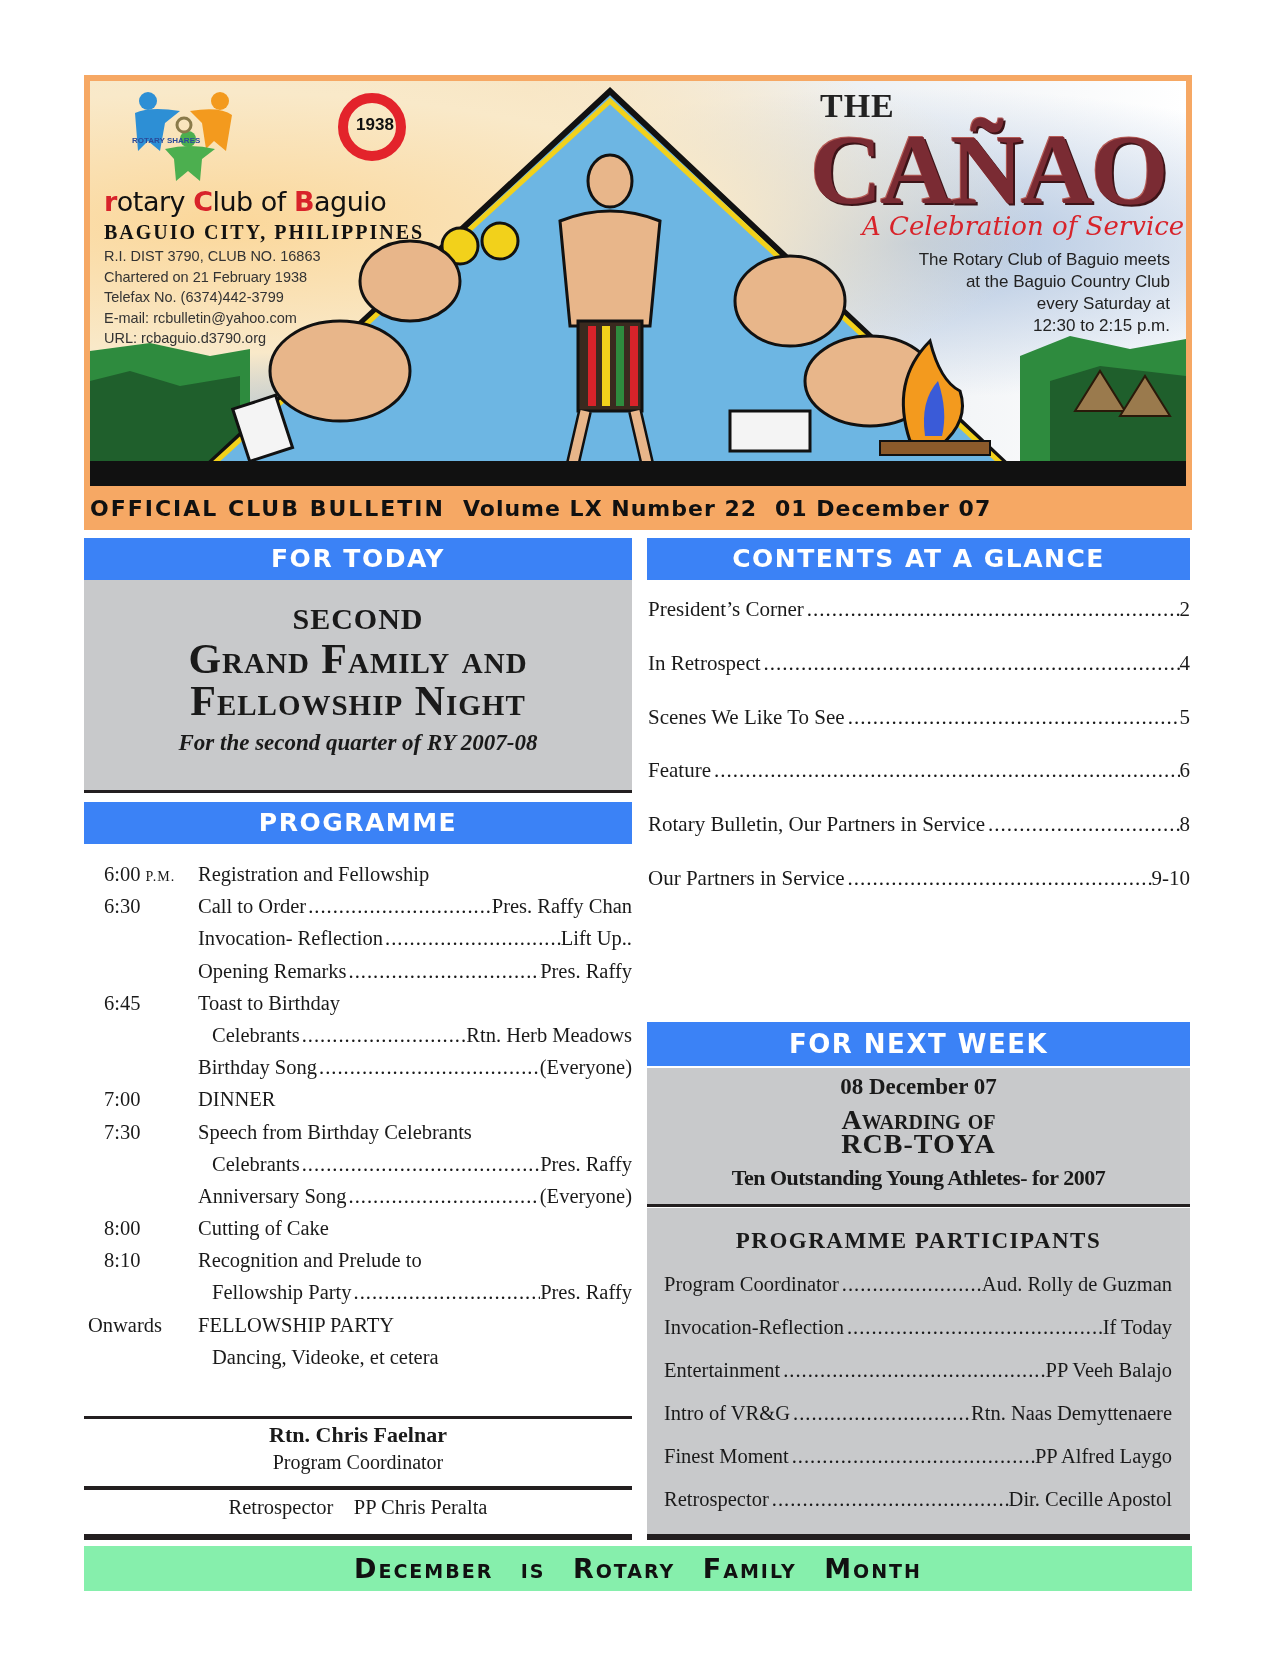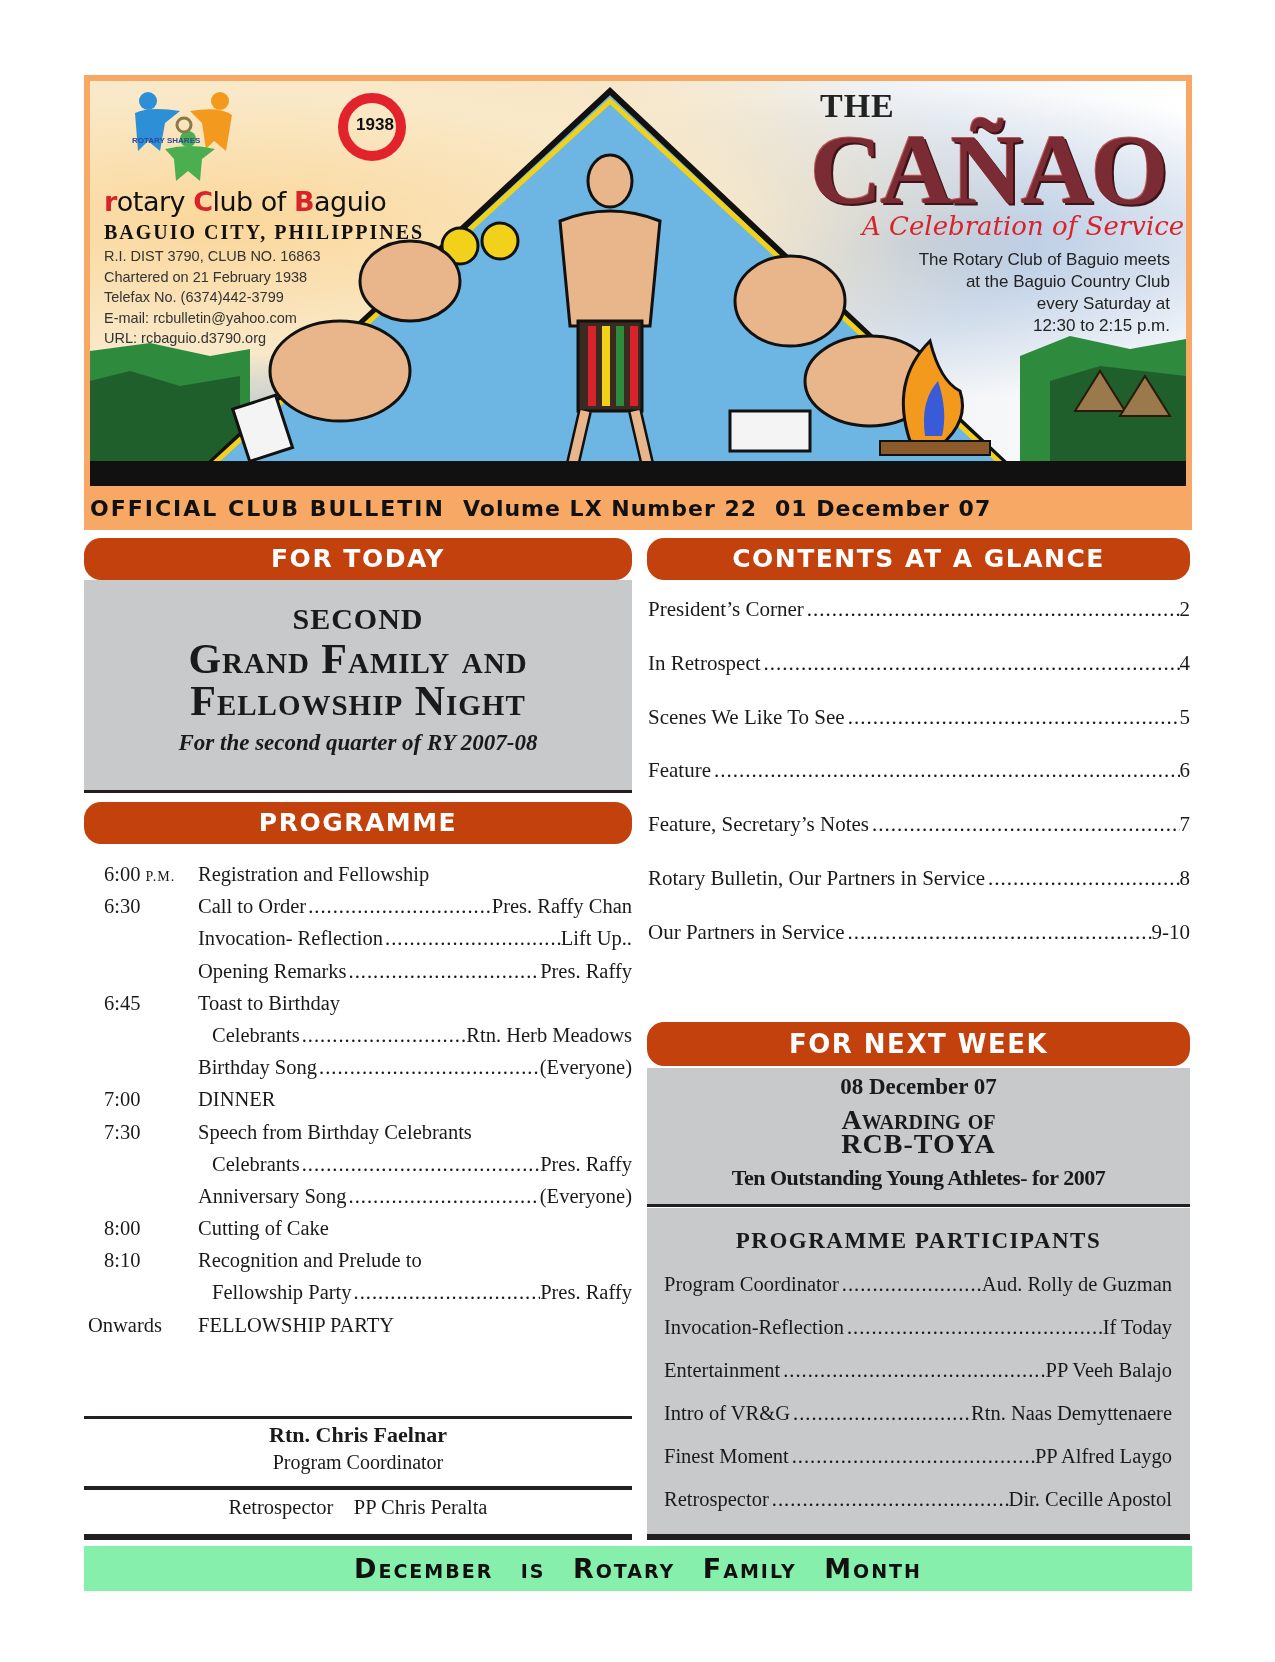--- a/index.html
+++ b/index.html
@@ -31,21 +31,21 @@
   .pyramid { position:absolute; left:0; top:0; width:1096px; height:405px; }
 
   
   .the { position:absolute; left:730px; top:6px; font-family:"Liberation Serif", serif; font-weight:bold; font-size:34px; color:#222; letter-spacing:1px; }
   .canao { position:absolute; left:720px; top:34px; font-family:"Liberation Serif", serif; font-weight:bold; font-size:100px; letter-spacing:-2px; line-height:110px;
     color:#7a2b33; text-shadow: 2px 2px 0 #3d1418, -1px -1px 0 #b45a55; }
   .celebration { position:absolute; left:772px; top:130px; font-family:"DejaVu Serif", serif; font-style:italic; font-size:26px; color:#d8232a; white-space:nowrap; }
   .meets { position:absolute; right:16px; top:168px; text-align:right; font-family:"Liberation Sans", sans-serif; font-size:17px; line-height:22px; color:#222; white-space:nowrap; }
 
   
-  .bar { position:absolute; background:#c2410c; color:#fff; text-align:center; font-family:"DejaVu Sans", sans-serif; font-weight:bold; letter-spacing:1.5px;border-radius:17px; }
+  .bar { position:absolute; background:#3b82f6; color:#fff; text-align:center; font-family:"DejaVu Sans", sans-serif; font-weight:bold; letter-spacing:1.5px; }
   .grey { background:#c8c9cb; position:absolute; }
 
   
   .today-box { left:84px; top:580px; width:548px; height:210px; }
   .today-box .second { position:absolute; width:100%; top:22px; text-align:center; font-weight:bold; font-size:30px; letter-spacing:1px; }
   .today-box .title { position:absolute; width:100%; top:58px; text-align:center; font-weight:bold; font-size:42px; line-height:42px; font-variant:small-caps; letter-spacing:1px; }
   .today-box .sub { position:absolute; width:100%; top:150px; text-align:center; font-weight:bold; font-style:italic; font-size:23px; }
   .rule { position:absolute; background:#231f20; }
 
   
@@ -278,20 +278,25 @@
         <span class="dots"></span>
         <span class="who">Pres. Raffy</span>
       </span>
   </div>
   <div class="row">
     <span class="time" style="left:4px">Onwards</span>
     <span class="what">
         <span class="lbl">FELLOWSHIP PARTY</span>
       </span>
   </div>
+  <div class="row">
+    <span class="what indent">
+        <span class="lbl">Dancing, Videoke, et cetera</span>
+      </span>
+  </div>
 </div>
 
 <div class="rule" style="left:84px;top:1416px;width:548px;height:3px;"></div>
 <div class="coord" style="top:1422px;font-weight:bold;font-size:22px;">Rtn. Chris Faelnar</div>
 <div class="coord" style="top:1451px;font-size:20px;">Program Coordinator</div>
 <div class="rule" style="left:84px;top:1486px;width:548px;height:4px;"></div>
 <div class="coord" style="top:1496px;font-size:20.5px;white-space:pre;">Retrospector    PP Chris Peralta</div>
 <div class="rule" style="left:84px;top:1534px;width:548px;height:6px;"></div>
 
 <div class="bar" style="left:647px;top:538px;width:543px;height:42px;line-height:42px;font-size:25px;">CONTENTS AT A GLANCE</div>
@@ -311,25 +316,20 @@
       <span>Scenes We Like To See</span>
       <span class="dots"></span>
       <span>5</span>
     </div>
   <div class="row">
       <span>Feature</span>
       <span class="dots"></span>
       <span>6</span>
     </div>
   <div class="row">
-      <span>Feature,  Secretary’s Notes</span>
-      <span class="dots"></span>
-      <span>7</span>
-    </div>
-  <div class="row">
       <span>Rotary Bulletin, Our Partners in Service</span>
       <span class="dots"></span>
       <span>8</span>
     </div>
   <div class="row">
       <span>Our Partners in Service</span>
       <span class="dots"></span>
       <span>9-10</span>
     </div>
 </div>

